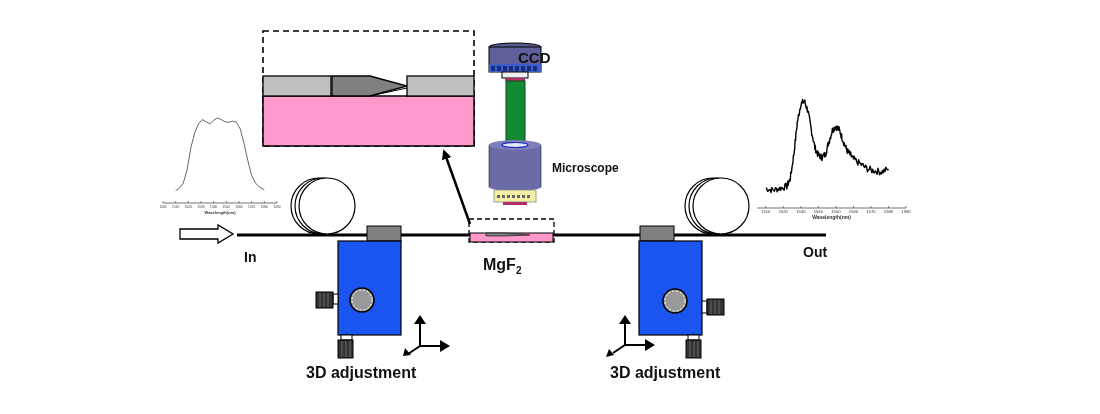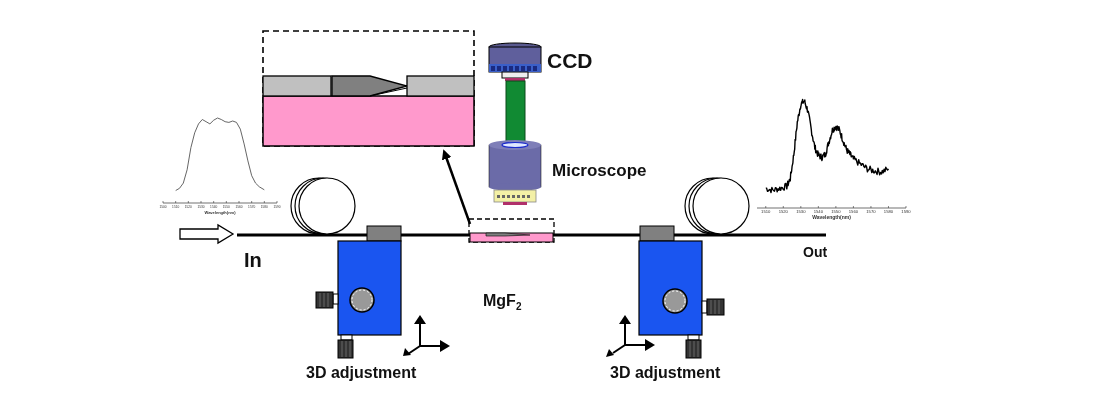--- a/index.html
+++ b/index.html
@@ -190,20 +190,20 @@
         <text x="870.9411764705883" y="213" text-anchor="middle" font-size="4.2" class="tick">1570</text>
         <line x1="888.4705882352941" x2="888.4705882352941" y1="208" y2="206" stroke="#333" stroke-width="0.6"></line>
         <text x="888.4705882352941" y="213" text-anchor="middle" font-size="4.2" class="tick">1580</text>
         <line x1="906" x2="906" y1="208" y2="206" stroke="#333" stroke-width="0.6"></line>
         <text x="906" y="213" text-anchor="middle" font-size="4.2" class="tick">1590</text>
         <text x="831.5" y="219" text-anchor="middle" font-size="5" font-weight="bold" class="tick">Wavelength(nm)</text>
         <polyline points="765.8,188.4 766.6,188.1 767.5,191.4 768.4,190.8 769.3,189.7 770.1,189.5 771.0,192.6 771.9,187.4 772.8,189.6 773.7,190.6 774.5,191.2 775.4,187.6 776.3,188.2 777.2,191.9 778.0,188.8 778.9,190.3 779.8,187.1 780.7,190.4 781.5,187.4 782.4,187.7 783.3,189.5 784.2,190.1 785.0,183.9 785.9,183.4 786.8,188.9 787.2,185.8 787.7,181.3 788.1,185.6 788.6,183.0 789.0,181.2 789.4,179.4 789.9,181.1 790.3,180.8 790.7,172.3 791.2,172.9 791.6,171.3 792.1,166.2 792.5,164.6 792.9,162.8 793.4,155.5 793.8,155.4 794.3,151.4 794.7,149.2 795.1,139.5 795.6,140.1 796.0,131.7 796.4,130.5 796.9,128.1 797.3,121.6 797.8,120.7 798.2,116.0 798.6,114.4 799.1,115.6 799.5,112.7 799.9,108.9 800.4,109.0 800.8,107.0 801.3,104.1 801.7,102.0 802.1,101.8 802.6,99.4 803.0,103.3 803.5,102.1 803.9,101.4 804.3,101.4 804.8,99.9 805.2,103.8 805.6,105.0 806.1,107.5 806.5,108.9 807.0,106.6 807.4,112.0 807.8,112.3 808.3,111.3 808.7,113.1 809.1,114.8 809.6,117.5 810.0,120.4 810.5,123.6 810.9,126.7 811.3,129.7 811.8,135.5 812.2,135.7 812.7,137.6 813.1,140.8 813.5,141.7 814.0,141.9 814.4,143.8 814.8,149.1 815.3,145.4 815.7,152.8 816.2,151.4 816.6,150.9 817.0,152.8 817.5,156.2 817.9,151.0 818.4,155.6 818.8,153.0 819.2,155.2 819.7,156.3 820.1,158.8 820.5,154.5 821.0,154.1 821.4,158.6 821.9,160.5 822.3,159.2 822.7,155.1 823.2,154.8 823.6,154.7 824.0,152.9 824.5,156.9 824.9,152.5 825.4,156.6 825.8,155.9 826.2,154.0 826.7,152.9 827.1,147.8 827.6,144.2 828.0,142.6 828.4,145.7 828.9,141.8 829.3,143.3 829.7,140.3 830.2,137.5 830.6,138.9 831.1,135.4 831.5,134.8 831.9,132.9 832.4,128.1 832.8,132.1 833.3,131.4 833.7,132.0 834.1,127.3 834.6,130.5 835.0,127.8 835.4,129.4 835.9,126.4 836.3,127.3 836.8,130.5 837.2,125.9 837.6,128.5 838.1,127.0 838.5,130.2 839.0,126.7 839.4,128.6 839.8,130.4 840.3,134.1 840.7,134.7 841.1,137.8 841.6,133.6 842.0,140.2 842.5,141.5 842.9,141.9 843.3,142.3 843.8,145.4 844.2,142.8 844.6,145.1 845.1,146.7 845.5,146.8 846.0,145.5 846.4,149.3 846.8,150.6 847.3,153.3 847.7,148.6 848.2,150.8 848.6,152.5 849.0,150.4 849.5,152.5 849.9,154.6 850.3,151.8 850.8,152.9 851.2,156.7 851.7,156.8 852.1,156.0 852.5,156.0 853.0,155.8 853.4,158.9 854.3,156.5 855.2,159.5 856.0,158.8 856.9,162.0 857.8,165.1 858.7,159.6 859.5,163.1 860.4,163.0 861.3,165.4 862.2,163.6 863.1,164.0 863.9,166.5 864.8,167.5 865.7,165.1 866.6,166.8 867.4,171.9 868.3,170.0 869.2,169.6 870.1,166.3 870.9,168.8 871.8,172.5 872.7,169.2 873.6,172.8 874.4,172.9 875.3,170.8 876.2,172.3 877.1,174.5 878.0,168.2 878.8,171.3 879.7,174.7 880.6,172.4 881.5,174.0 882.3,170.4 883.2,172.9 884.1,169.1 885.0,171.7 885.8,167.2 886.7,169.0 887.6,170.0 888.5,168.9" fill="none" stroke="#000" stroke-width="1.4" stroke-linejoin="round"></polyline>
       </g>
 </svg>
 
-<div class="lbl" style="left:547px;top:49px;font-size:21px;">CCD</div>
-<div class="lbl" style="left:552px;top:161px;font-size:17px;">Microscope</div>
-<div class="lbl" style="left:244px;top:249px;font-size:20px;">In</div>
+<div class="lbl" style="left:518px;top:49px;font-size:15px;">CCD</div>
+<div class="lbl" style="left:552px;top:161px;font-size:12px;">Microscope</div>
+<div class="lbl" style="left:244px;top:249px;font-size:14px;">In</div>
 <div class="lbl" style="left:803px;top:244px;font-size:14px;">Out</div>
-<div class="lbl" style="left:483px;top:256px;font-size:16px;margin-top:36px;"><span>MgF</span><sub style="font-size:10px;">2</sub></div>
+<div class="lbl" style="left:483px;top:256px;font-size:16px;"><span>MgF</span><sub style="font-size:10px;">2</sub></div>
 <div class="lbl" style="left:306px;top:364px;font-size:16px;">3D adjustment</div>
 <div class="lbl" style="left:610px;top:364px;font-size:16px;">3D adjustment</div>
 </div>
 
 </body></html>

